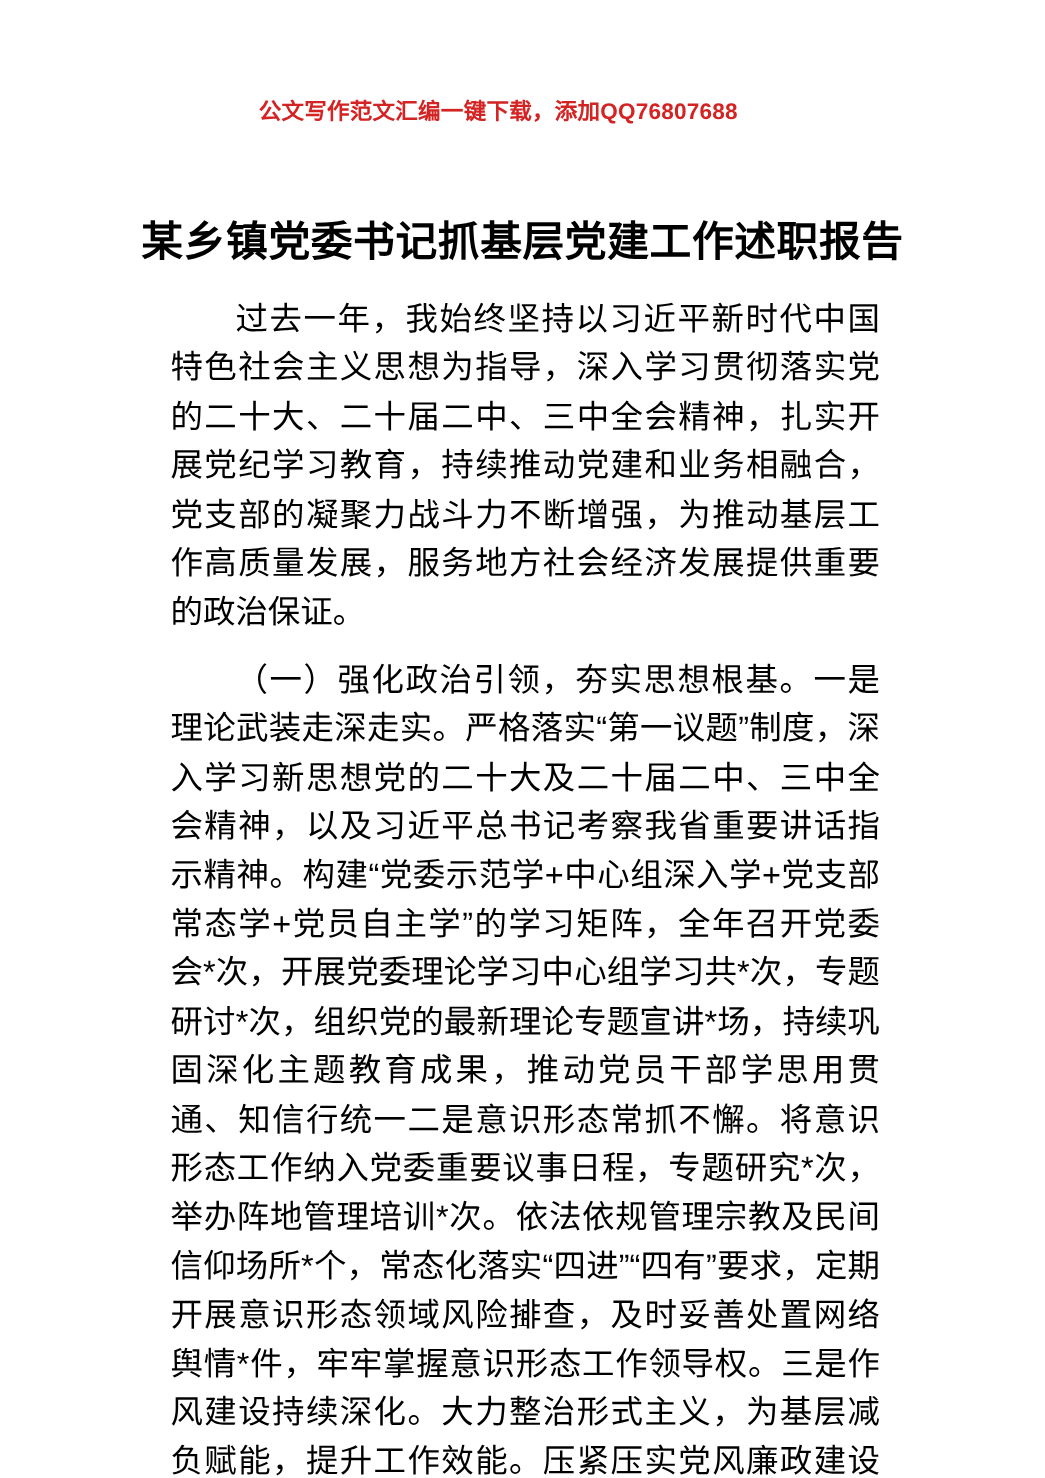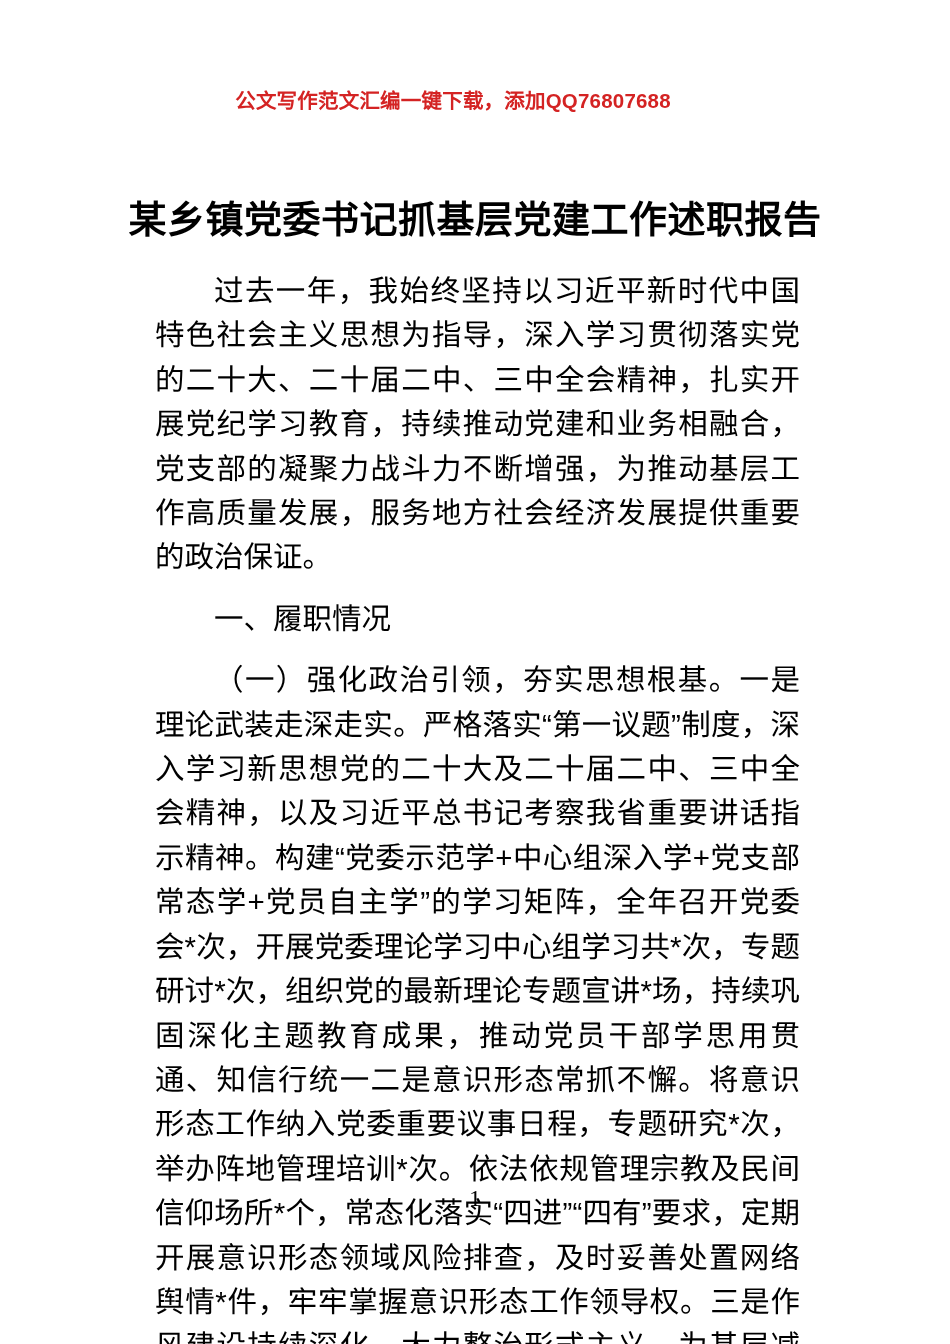--- a/index.html
+++ b/index.html
@@ -82,19 +82,18 @@
 <body>
 
 <div class="page">
 
   <div class="watermark-header">公文写作范文汇编一键下载，添加QQ76807688</div>
 
   <h1 class="doc-title">某乡镇党委书记抓基层党建工作述职报告</h1>
 
   <div class="body-block">
     <p class="para">过去一年，我始终坚持以习近平新时代中国特色社会主义思想为指导，深入学习贯彻落实党的二十大、二十届二中、三中全会精神，扎实开展党纪学习教育，持续推动党建和业务相融合，党支部的凝聚力战斗力不断增强，为推动基层工作高质量发展，服务地方社会经济发展提供重要的政治保证。</p>
-    <p class="para">一、履职情况</p>
     <p class="para">（一）强化政治引领，夯实思想根基。一是理论武装走深走实。严格落实“第一议题”制度，深入学习新思想党的二十大及二十届二中、三中全会精神，以及习近平总书记考察我省重要讲话指示精神。构建“党委示范学+中心组深入学+党支部常态学+党员自主学”的学习矩阵，全年召开党委会*次，开展党委理论学习中心组学习共*次，专题研讨*次，组织党的最新理论专题宣讲*场，持续巩固深化主题教育成果，推动党员干部学思用贯通、知信行统一二是意识形态常抓不懈。将意识形态工作纳入党委重要议事日程，专题研究*次，举办阵地管理培训*次。依法依规管理宗教及民间信仰场所*个，常态化落实“四进”“四有”要求，定期开展意识形态领域风险排查，及时妥善处置网络舆情*件，牢牢掌握意识形态工作领导权。三是作风建设持续深化。大力整治形式主义，为基层减负赋能，提升工作效能。压紧压实党风廉政建设责任制，深入开展党纪学习教育，组织集中学习*余次，书记讲纪律党课*余次，邀请专家解读*场次，覆盖*余人。常态化开展警示教育、廉政谈话，运用监督执纪“四种形态”处理*人。高质量完成县委*轮巡察反馈问题整改，整改成效显著。</p>
   </div>
 
   <div class="page-number">1</div>
 
 </div>
 
 </body></html>

